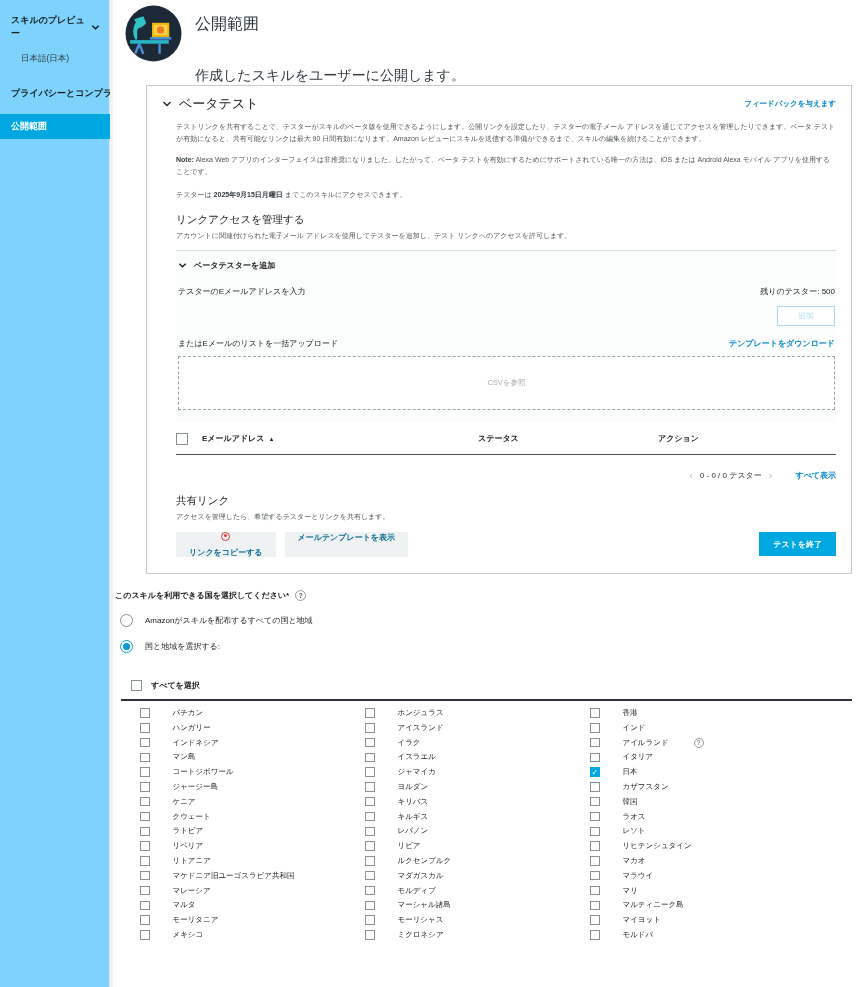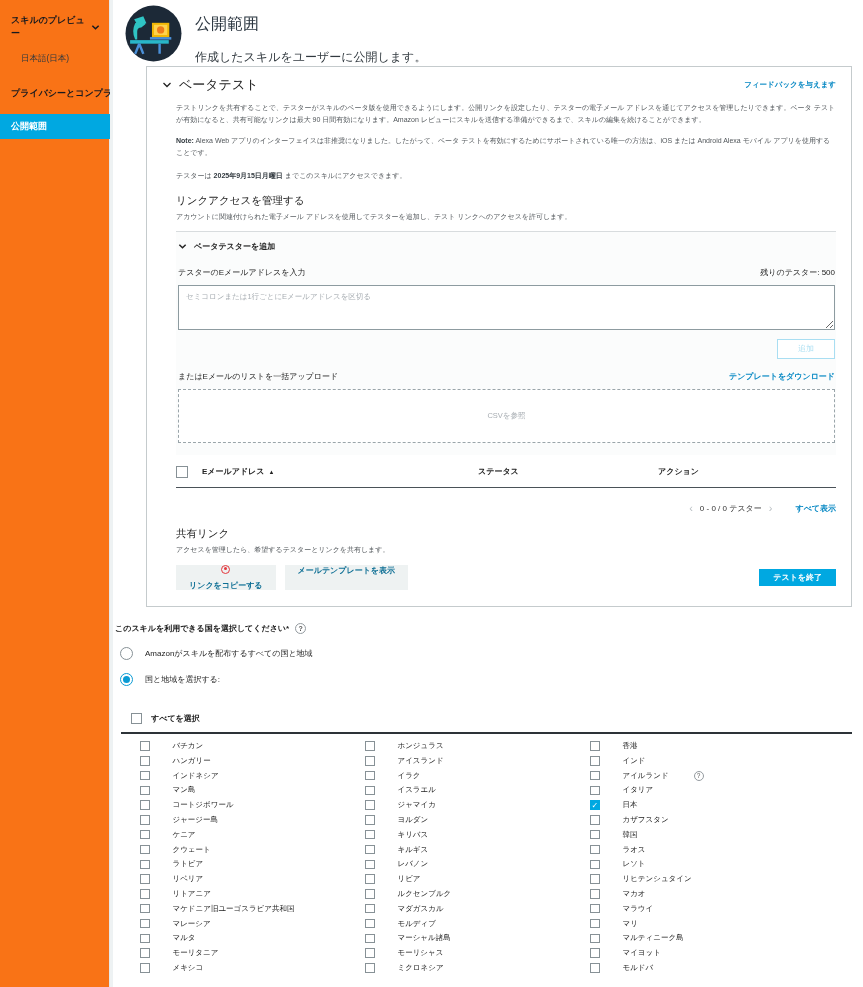--- a/index.html
+++ b/index.html
@@ -4,38 +4,38 @@
 <style>
   * { box-sizing: border-box; margin: 0; padding: 0; }
   html,body { width:863px; height:987px; overflow:hidden; }
   body {
     font-family: "Liberation Sans", "DejaVu Sans", sans-serif;
     background:#eef2f3; color:#16191f;
   }
   .app { display:flex; width:863px; height:987px; }
 
   
-  .sidebar { width:110px; min-width:110px; background:#f97316; padding-top:14px;
+  .sidebar { width:110px; min-width:110px; background:#7dd3fc; padding-top:14px;
              box-shadow: inset -1px 0 0 #e4e8e9; }
   .sidebar-section { display:flex; align-items:center; justify-content:space-between;
              padding:0 10px 0 11px; font-size:9px; font-weight:bold; color:#16191f; }
   .sidebar-locale { padding:13px 8px 0 21px; font-size:8.5px; color:#31393f; }
   .sidebar-item { margin-top:18px; padding:4px 8px 4px 11px; font-size:9px; font-weight:bold;
              color:#16191f; white-space:nowrap; overflow:hidden; cursor:pointer; }
   .sidebar-item.active { margin-top:10px; padding:6px 8px 6px 11px; background:#00a8e1; color:#fff; }
   .chev { flex:none; }
 
   
   .content { flex:1; background:#fff; margin-left:3px; padding-bottom:10px; }
 
   .page-header { display:flex; align-items:flex-start; padding:5px 0 0 12px; }
   .avatar { width:57px; height:57px; flex:none; }
   .header-text { margin-left:13px; padding-top:9px; }
   .page-title { font-size:16px; font-weight:normal; color:#2b3640; }
-  .page-subtitle { margin-top:14px; font-size:12px; color:#31393f; }
+  .page-subtitle { margin-top:32px; font-size:14px; color:#31393f; }
 
   .intro { margin:15px 10px 7px 1px; font-size:8px; color:#222; }
 
   .card { margin:0 11px 0 33px; border:1px solid #c5cbcd; padding:9px 15px 13px 15px; background:#fff; }
   .card-head { display:flex; align-items:center; }
   .card-title { font-size:13px; font-weight:normal; color:#222; margin-left:7px; }
   .feedback-link { margin-left:auto; font-size:7.5px; font-weight:bold; color:#0889c4; cursor:pointer; }
   .beta-desc { margin:8px 0 0 14px; font-size:7px; line-height:1.7; color:#51565a; }
   .beta-note { margin:9px 0 0 14px; font-size:7px; line-height:1.7; color:#51565a; }
   .beta-note b, .beta-access b { color:#31393f; }
@@ -73,21 +73,21 @@
 
   .share-row { display:flex; align-items:center; gap:9px; margin:10px 0 3px 14px; }
   .gray-btn { height:25px; padding:0 13px; background:#eef2f2; border:none; font-size:8px;
       color:#0c6e94; font-weight:bold; display:flex; align-items:center; gap:6px; cursor:pointer;
       font-family:inherit;flex-direction:column; }
   .record-icon { width:9px; height:9px; border:1.5px solid #e4373d; border-radius:50%;
       position:relative; flex:none; }
   .record-icon::after { content:""; position:absolute; left:1.5px; top:1.5px; width:3px; height:3px;
       border-radius:50%; background:#e4373d; }
   .cyan-btn { background:#00a8e1; color:#fff; border:none; font-size:8px; font-weight:bold;
-      height:17px; padding:0 14px; cursor:pointer; font-family:inherit; }
+      height:24px; padding:0 14px; cursor:pointer; font-family:inherit; }
   .end-btn { margin-left:auto; }
 
   
   .country-q { margin:16px 0 0 2px; font-size:8px; font-weight:bold; color:#222;
       display:flex; align-items:center; gap:6px; }
   .help-icon { width:11px; height:11px; border:1px solid #949ba0; border-radius:50%; color:#555;
       font-size:7px; display:inline-flex; align-items:center; justify-content:center; cursor:pointer; flex:none; }
   .radio-row { display:flex; align-items:center; gap:12px; margin:13px 0 0 7px; font-size:8px; color:#222; cursor:pointer; }
   .radio { width:13px; height:13px; border:1px solid #879196; border-radius:50%; background:#fff; flex:none; }
   .radio.selected { border:1px solid #0a9bd4; position:relative; }
@@ -162,21 +162,20 @@
         <div class="subpanel-head">
           <svg class="chev" width="9" height="9" viewBox="0 0 10 10">
               <polyline points="1.5,3 5,6.5 8.5,3" fill="none" stroke="#222" stroke-width="1.6"></polyline>
             </svg>
           <span>ベータテスターを追加</span>
         </div>
         <div class="email-row">
           <span>テスターのEメールアドレスを入力</span>
           <span>残りのテスター: 500</span>
         </div>
-        <textarea class="tester-textarea" placeholder="セミコロンまたは1行ごとにEメールアドレスを区切る" style=""></textarea>
         <div class="add-row">
           <button class="add-btn">追加</button>
         </div>
         <div class="bulk-row">
           <span>またはEメールのリストを一括アップロード</span>
           <span class="template-link">テンプレートをダウンロード</span>
         </div>
         <div class="csv-box">
           <span>CSVを参照</span>
         </div>

